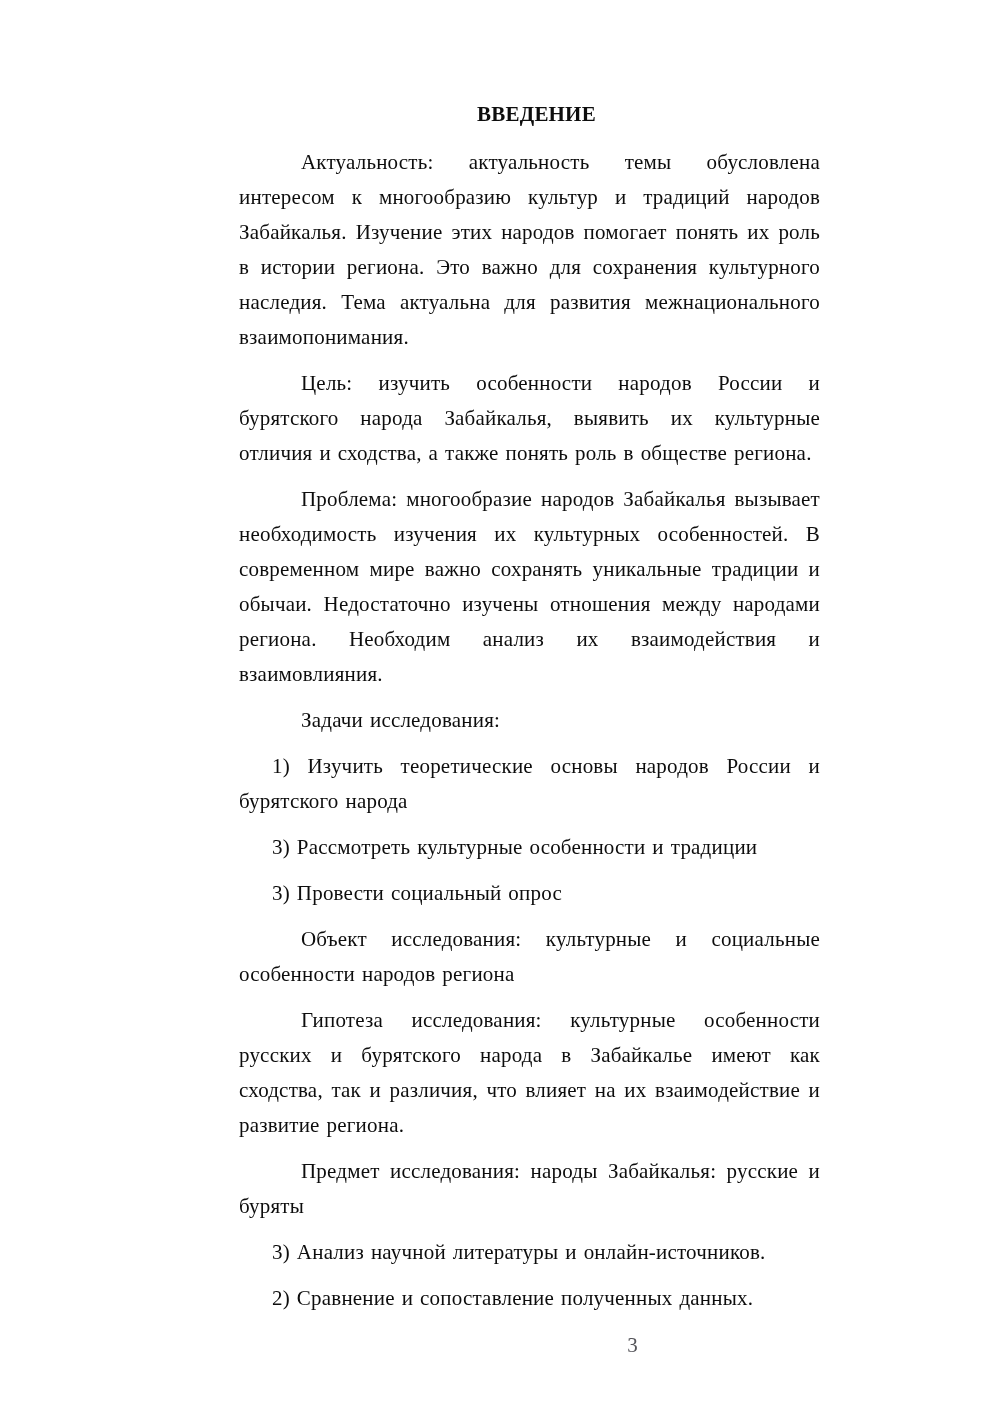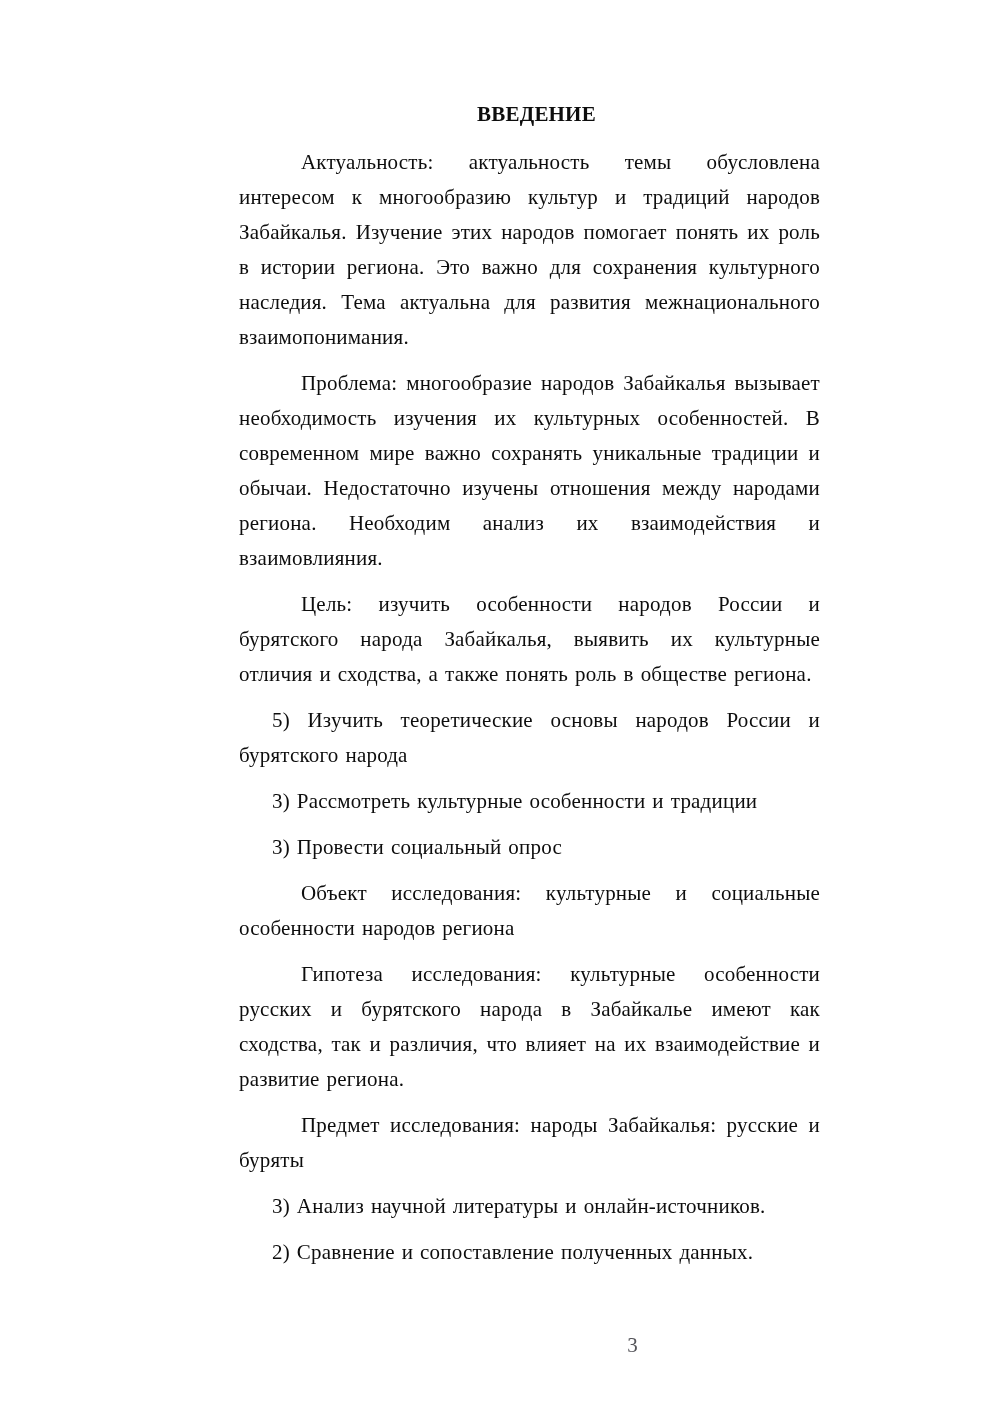--- a/index.html
+++ b/index.html
@@ -53,26 +53,27 @@
 </style>
 </head>
 <body>
 
 <div class="page">
 
   <h1 class="doc-title">ВВЕДЕНИЕ</h1>
 
   <p class="body-para">Актуальность: актуальность темы обусловлена интересом к многообразию культур и традиций народов Забайкалья. Изучение этих народов помогает понять их роль в истории региона. Это важно для сохранения культурного наследия. Тема актуальна для развития межнационального взаимопонимания.</p>
 
+  <p class="body-para">Цель: изучить особенности народов России и бурятского народа Забайкалья, выявить их культурные отличия и сходства, а также понять роль в обществе региона.</p>
+
   <p class="body-para">Проблема: многообразие народов Забайкалья вызывает необходимость изучения их культурных особенностей. В современном мире важно сохранять уникальные традиции и обычаи. Недостаточно изучены отношения между народами региона. Необходим анализ их взаимодействия и взаимовлияния.</p>
 
-  <p class="body-para">Цель: изучить особенности народов России и бурятского народа Забайкалья, выявить их культурные отличия и сходства, а также понять роль в обществе региона.</p>
+  <p class="body-para">Задачи исследования:</p>
 
-
-  <p class="list-para">5) Изучить теоретические основы народов России и бурятского народа</p>
+  <p class="list-para">1) Изучить теоретические основы народов России и бурятского народа</p>
 
 
   <p class="list-para">3) Рассмотреть культурные особенности и традиции</p>
 
   <p class="list-para">3) Провести социальный опрос</p>
 
 
   <p class="body-para">Объект исследования: культурные и социальные особенности народов региона</p>
 
   <p class="body-para">Гипотеза исследования: культурные особенности русских и бурятского народа в Забайкалье имеют как сходства, так и различия, что влияет на их взаимодействие и развитие региона.</p>

